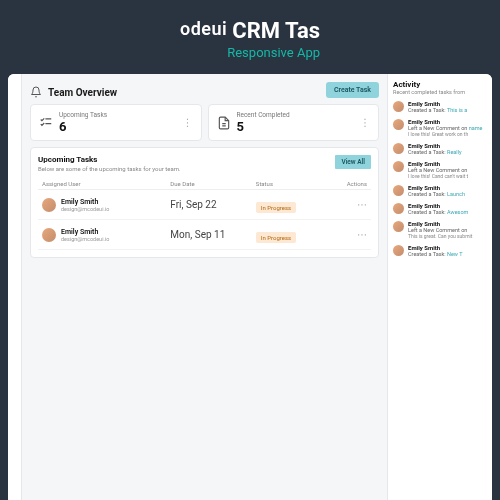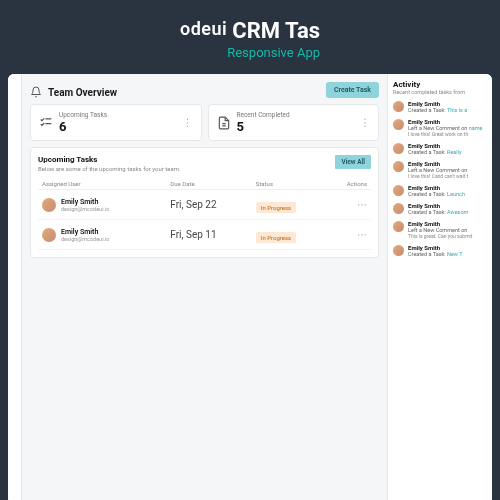--- a/index.html
+++ b/index.html
@@ -127,21 +127,21 @@
             <div class="c4 dots">⋯</div>
           </div>
           <div class="trow">
             <div class="c1" style="display:flex;align-items:center">
               <div class="avatar"></div>
               <div>
                 <div class="uname">Emily Smith</div>
                 <div class="uemail">design@mcodeui.io</div>
               </div>
             </div>
-            <div class="c2 due">Fri, Sep 11</div>
+            <div class="c2 due">Mon, Sep 11</div>
             <div class="c3"><span class="badge">In Progress</span></div>
             <div class="c4 dots">⋯</div>
           </div>
         </div>
     </div>
   </div>
 
   <div class="sidebar">
     <div class="side-h1">Activity</div>
     <div class="side-sub">Recent completed tasks from</div>

